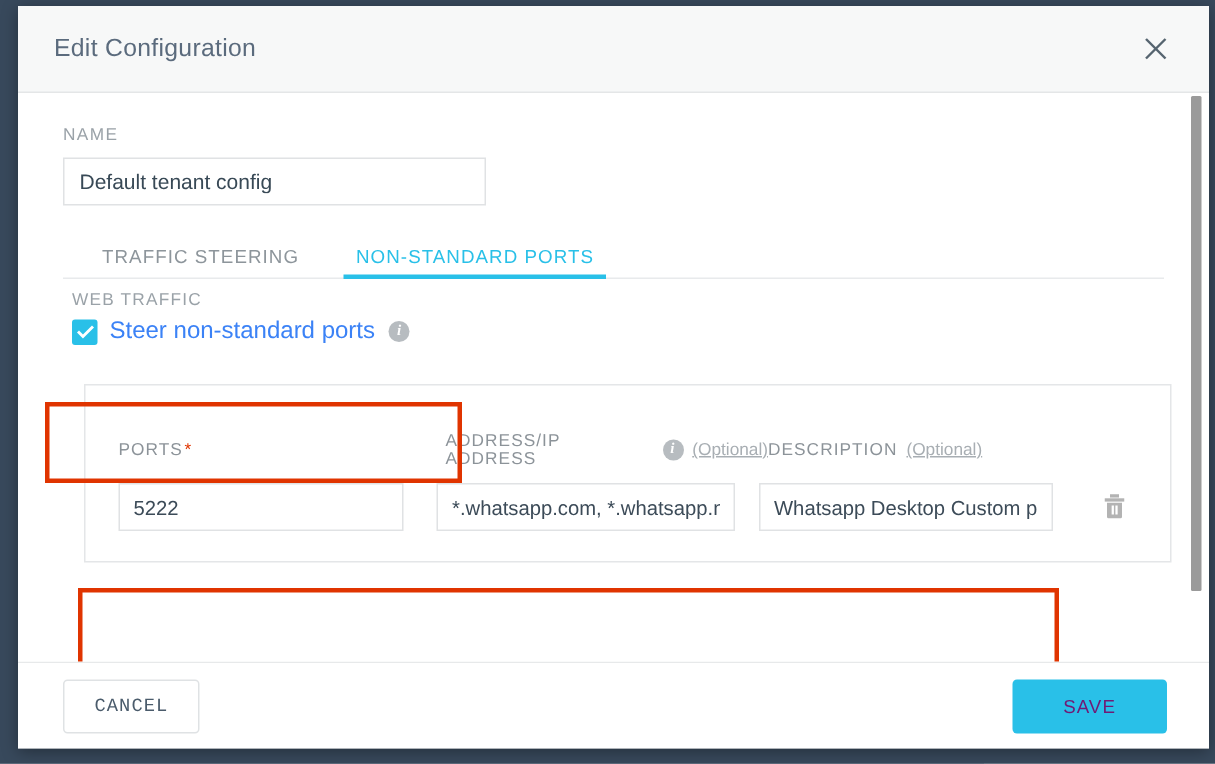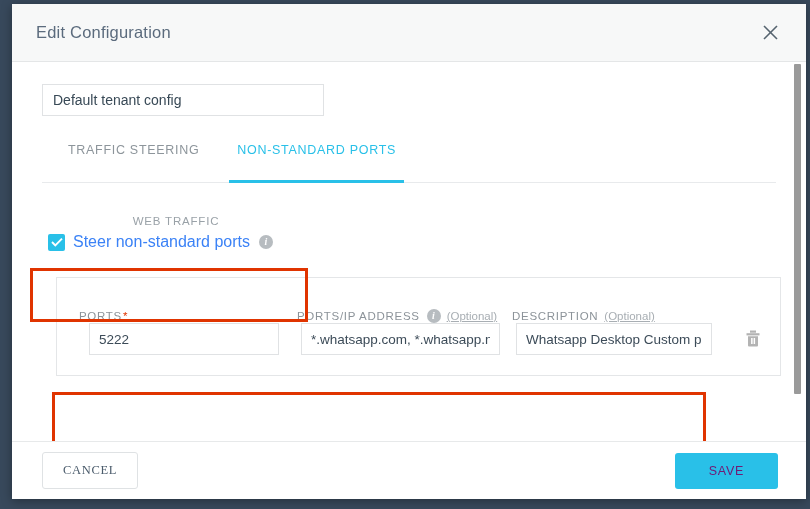--- a/index.html
+++ b/index.html
@@ -90,39 +90,37 @@
   .tabs {
     display: flex;
     margin-top: 26px;
     border-bottom: 1px solid #e8eaec;
     padding-left: 18px;
   }
   .tab {
     font-size: 12.5px;
     letter-spacing: .7px;
     color: #8d959b;
-    padding: 0 8px 23px 8px;
+    padding: 0 8px 5px 8px;
     margin-right: 22px;
     cursor: pointer;
     border-bottom: 3px solid transparent;
     position: relative;
     top: 1px;
   }
   .tab.active {
     color: #29c0e8;
     border-bottom-color: #29c0e8;
   }
   
   .web-traffic {
     position: relative;
-    margin-top: 24px;
     padding: 8px 10px 8px 6px;
     width: 272px;
     box-sizing: border-box;
-    text-align: center;
   }
   .highlight-box {
     position: absolute;
     border: 3px solid #e03400;
     pointer-events: none;
   }
   .hl-web {
     left: 18px;
     top: 206px;
     width: 272px;
@@ -239,22 +237,22 @@
     margin-left: 6px;
     font-size: 11.5px;
     text-decoration: underline;
   }
   .req-star { color: #e03400; margin-left: 1px; }
   .col-ports { width: 218px; }
   .col-domain { width: 215px; }
   .row-inputs {
     display: flex;
     align-items: center;
+    margin-top: 10px;
     padding-left: 6px;
-    justify-content: flex-end;
   }
   .cell-input {
     box-sizing: border-box;
     height: 32px;
     border: 1px solid #e0e2e4;
     font-size: 13.5px;
     color: #3c4b58;
     padding: 0 9px;
     font-family: "Liberation Sans", sans-serif;
     background: #fff;
@@ -305,21 +303,21 @@
   }
   .btn-cancel {
     background: #fff;
     border: 1px solid #dfe2e4;
     border-radius: 3px;
     color: #4a5b6b;
     font-size: 12.5px;
     letter-spacing: .7px;
     padding: 10px 20px;
     cursor: pointer;
-    font-family: Liberation Serif, serif;
+    font-family: Liberation Mono, monospace;
   }
   .btn-save {
     background: #29c0e8;
     border: none;
     border-radius: 3px;
     color: #701a75;
     font-size: 12.5px;
     letter-spacing: .7px;
     padding: 11px 34px;
     cursor: pointer;
@@ -340,20 +338,21 @@
           <line x1="2" y1="2" x2="15" y2="15" stroke="#55646f" stroke-width="1.6"></line>
           <line x1="15" y1="2" x2="2" y2="15" stroke="#55646f" stroke-width="1.6"></line>
         </svg>
       </div>
     </div>
 
     <div class="modal-body">
       <div class="body-inner">
 
         
+        <div class="field-label">NAME</div>
         <input class="text-input" type="text" value="Default tenant config" style="">
 
         
         <div class="tabs">
           <div class="tab">TRAFFIC STEERING</div>
           <div class="tab active">NON-STANDARD PORTS</div>
         </div>
 
         
         <div class="web-traffic">
@@ -371,21 +370,21 @@
 
         
         <div class="ports-card">
 
           <div class="col-headers">
             <div class="col-h col-ports">
               <span>PORTS</span>
               <span class="req-star">*</span>
             </div>
             <div class="col-h col-domain">
-              <span>PORTS/IP ADDRESS</span>
+              <span>ADDRESS/IP ADDRESS</span>
               <span class="info-icon" style="margin-left:7px;">i</span>
               <span class="opt">(Optional)</span>
             </div>
             <div class="col-h">
               <span>DESCRIPTION</span>
               <span class="opt">(Optional)</span>
             </div>
           </div>
 
           <div class="row-inputs">

